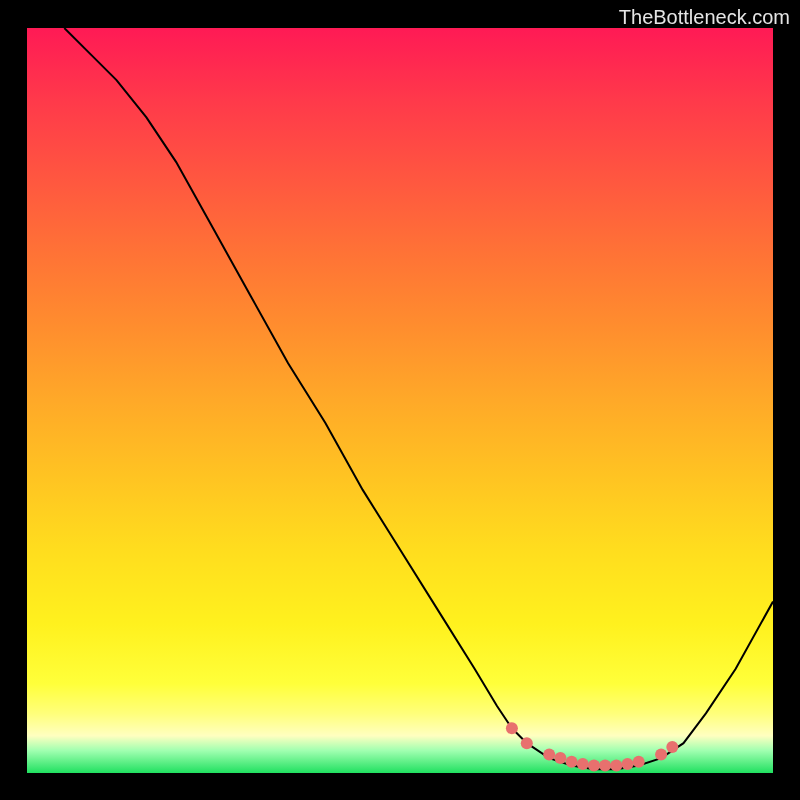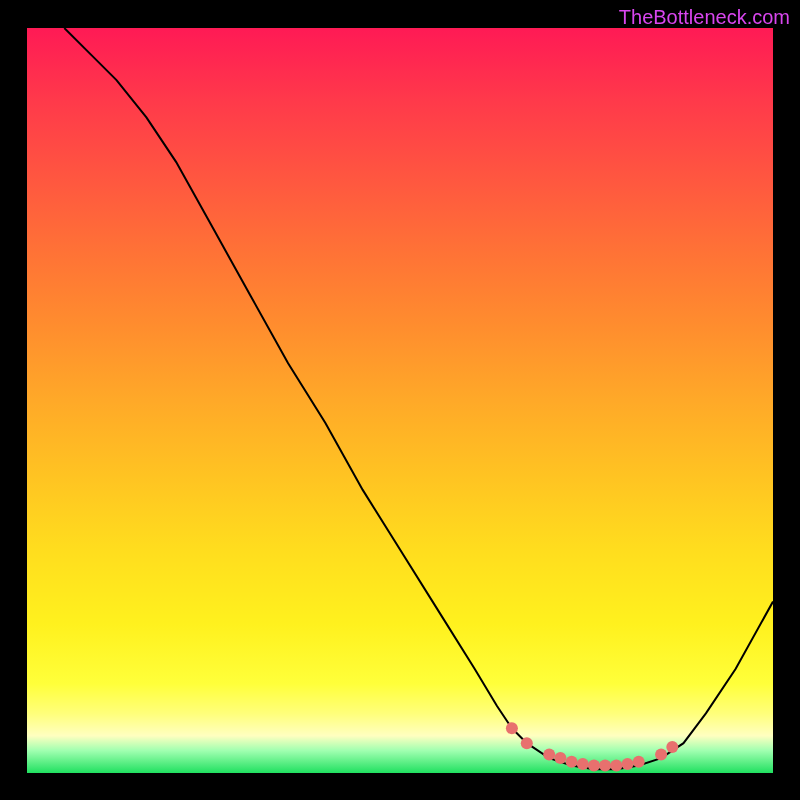--- a/index.html
+++ b/index.html
@@ -11,21 +11,21 @@
       width: 800px;
       height: 800px;
       background: #000;
       position: relative;
       font-family: Arial, sans-serif;
     }
     .watermark {
       position: absolute;
       top: 6px;
       right: 10px;
-      color: #d946ef;
+      color: #e5e5e5;
       font-size: 20px;
       z-index: 10;
     }
     .chart-container {
       position: absolute;
       top: 28px;
       left: 27px;
       width: 746px;
       height: 745px;
       overflow: hidden;

